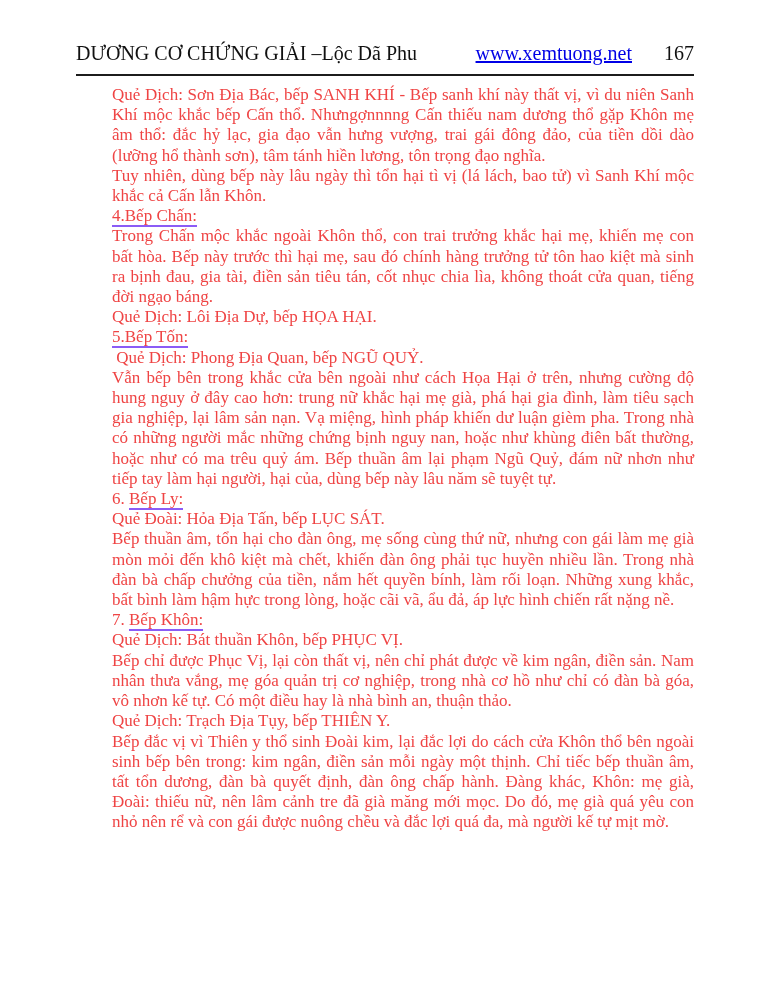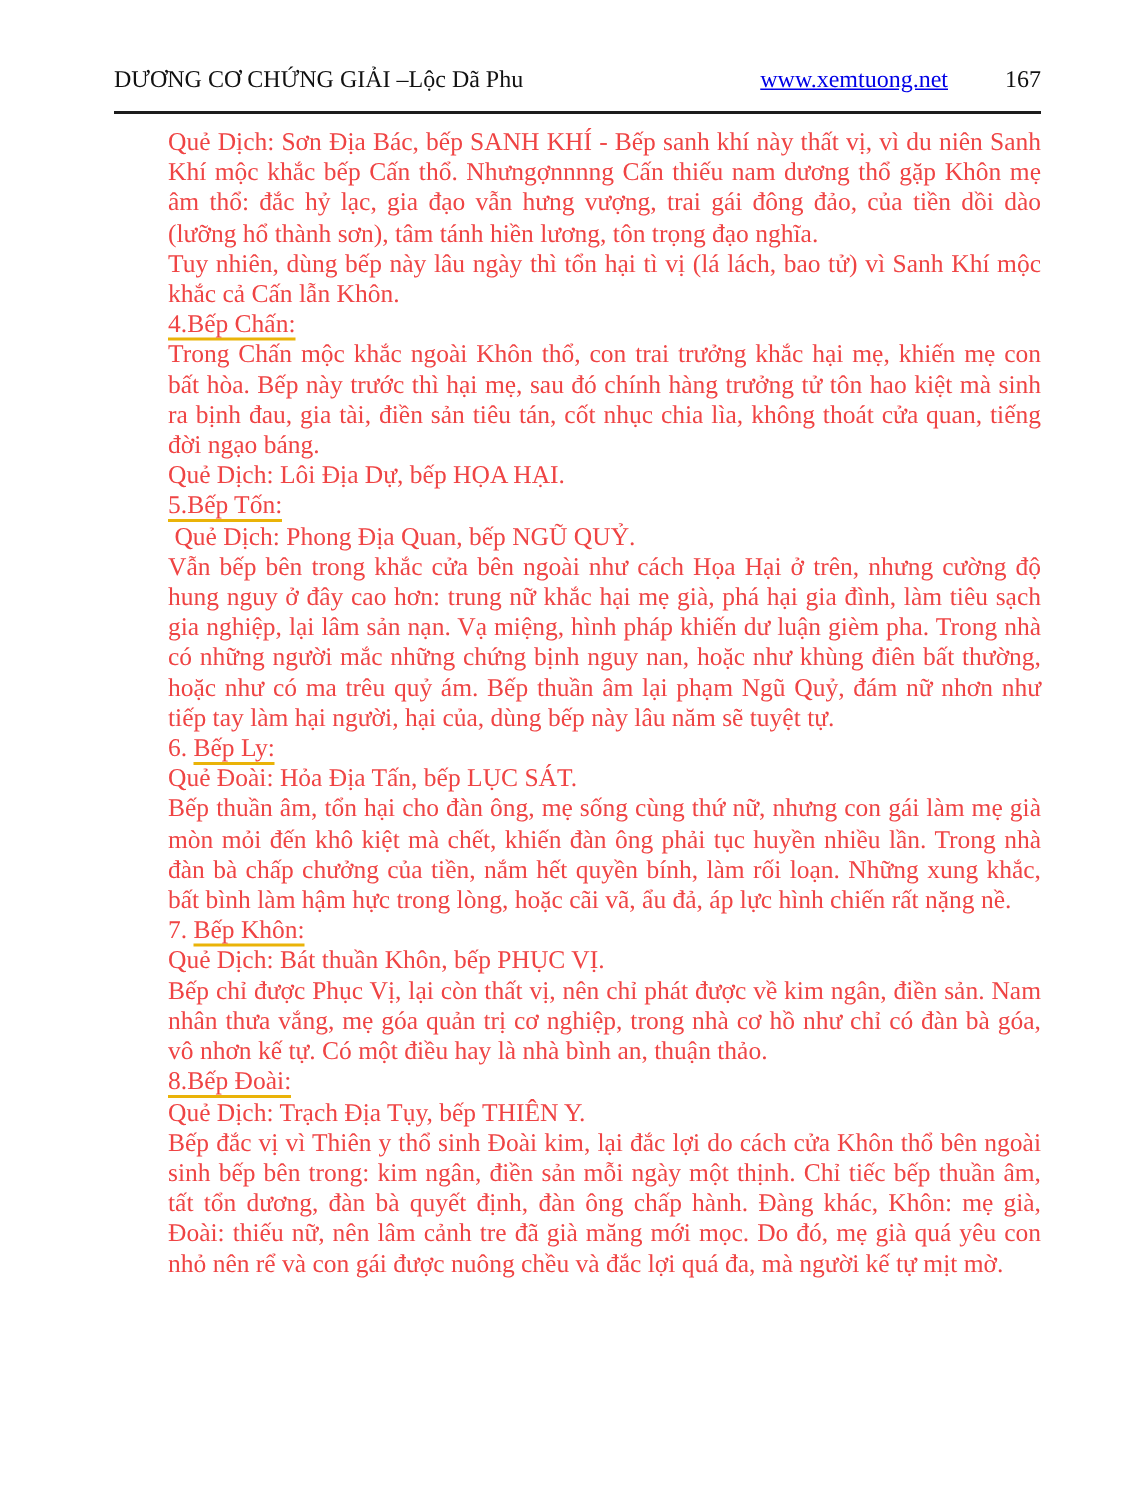--- a/index.html
+++ b/index.html
@@ -14,21 +14,21 @@
     background: #ffffff;
     box-sizing: border-box;
     padding: 44px 71px 0 76px;
     font-family: "Liberation Serif", "DejaVu Serif", serif;
     color: #111111;
     overflow: hidden;
   }
   .header {
     display: flex;
     align-items: baseline;
-    font-size: 16px;
+    font-size: 20px;
     line-height: 19px;
     white-space: nowrap;
   }
   .header .title { flex: 1; }
   .header .link {
     color: #0000e6;
     text-decoration: underline;
     cursor: pointer;
   }
   .header .pagenum {
@@ -45,21 +45,21 @@
     margin-top: 9px;
     font-size: 17px;
     line-height: 20.2px;
     text-align: justify;
     color: #ef4444;
   }
   .body p { margin: 0; }
   .heading { text-align: left; }
   .prefix { white-space: pre; }
   .u {
-    border-bottom: 2px solid #eab308;
+    border-bottom: 2px solid #8b5cf6;
     padding-bottom: 0px;
   }
   .mt { margin-top: 3px; }
 </style>
 </head>
 <body>
 
 <div class="page">
 
   <div class="header">
@@ -83,18 +83,17 @@
     <p class="para">Vẫn bếp bên trong khắc cửa bên ngoài như cách Họa Hại ở trên, nhưng cường độ hung nguy ở đây cao hơn: trung nữ khắc hại mẹ già, phá hại gia đình, làm tiêu sạch gia nghiệp, lại lâm sản nạn. Vạ miệng, hình pháp khiến dư luận gièm pha. Trong nhà có những người mắc những chứng bịnh nguy nan, hoặc như khùng điên bất thường, hoặc như có ma trêu quỷ ám. Bếp thuần âm lại phạm Ngũ Quỷ, đám nữ nhơn như tiếp tay làm hại người, hại của, dùng bếp này lâu năm sẽ tuyệt tự.</p>
 
     <p class="heading"><span class="prefix">6. </span><span class="u">Bếp Ly:</span></p>
     <p class="para">Quẻ Đoài: Hỏa Địa Tấn, bếp LỤC SÁT.</p>
     <p class="para">Bếp thuần âm, tổn hại cho đàn ông, mẹ sống cùng thứ nữ, nhưng con gái làm mẹ già mòn mỏi đến khô kiệt mà chết, khiến đàn ông phải tục huyền nhiều lần. Trong nhà đàn bà chấp chưởng của tiền, nắm hết quyền bính, làm rối loạn. Những xung khắc, bất bình làm hậm hực trong lòng, hoặc cãi vã, ẩu đả, áp lực hình chiến rất nặng nề.</p>
 
     <p class="heading"><span class="prefix">7. </span><span class="u">Bếp Khôn:</span></p>
     <p class="para">Quẻ Dịch: Bát thuần Khôn, bếp PHỤC VỊ.</p>
     <p class="para mt">Bếp chỉ được Phục Vị, lại còn thất vị, nên chỉ phát được về kim ngân, điền sản. Nam nhân thưa vắng, mẹ góa quản trị cơ nghiệp, trong nhà cơ hồ như chỉ có đàn bà góa, vô nhơn kế tự. Có một điều hay là nhà bình an, thuận thảo.</p>
 
-    <p class="heading"><span class="u">8.Bếp Đoài:</span></p>
     <p class="para">Quẻ Dịch: Trạch Địa Tụy, bếp THIÊN Y.</p>
     <p class="para mt">Bếp đắc vị vì Thiên y thổ sinh Đoài kim, lại đắc lợi do cách cửa Khôn thổ bên ngoài sinh bếp bên trong: kim ngân, điền sản mỗi ngày một thịnh. Chỉ tiếc bếp thuần âm, tất tổn dương, đàn bà quyết định, đàn ông chấp hành. Đàng khác, Khôn: mẹ già, Đoài: thiếu nữ, nên lâm cảnh tre đã già măng mới mọc. Do đó, mẹ già quá yêu con nhỏ nên rể và con gái được nuông chều và đắc lợi quá đa, mà người kế tự mịt mờ.</p>
   </div>
 
 </div>
 
 </body></html>

